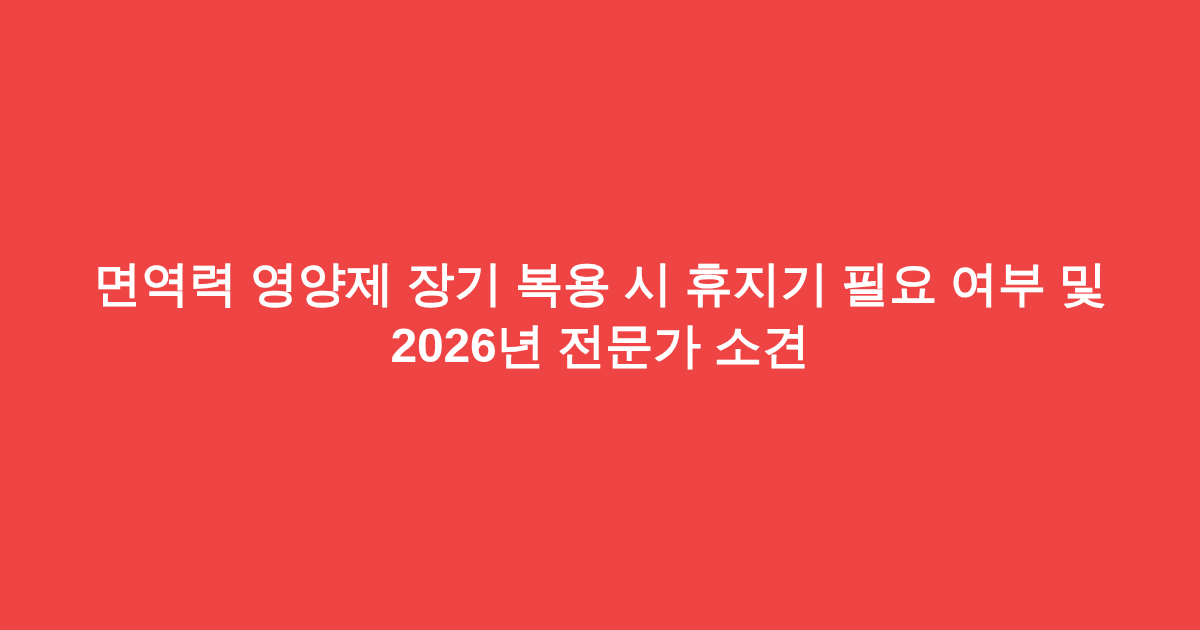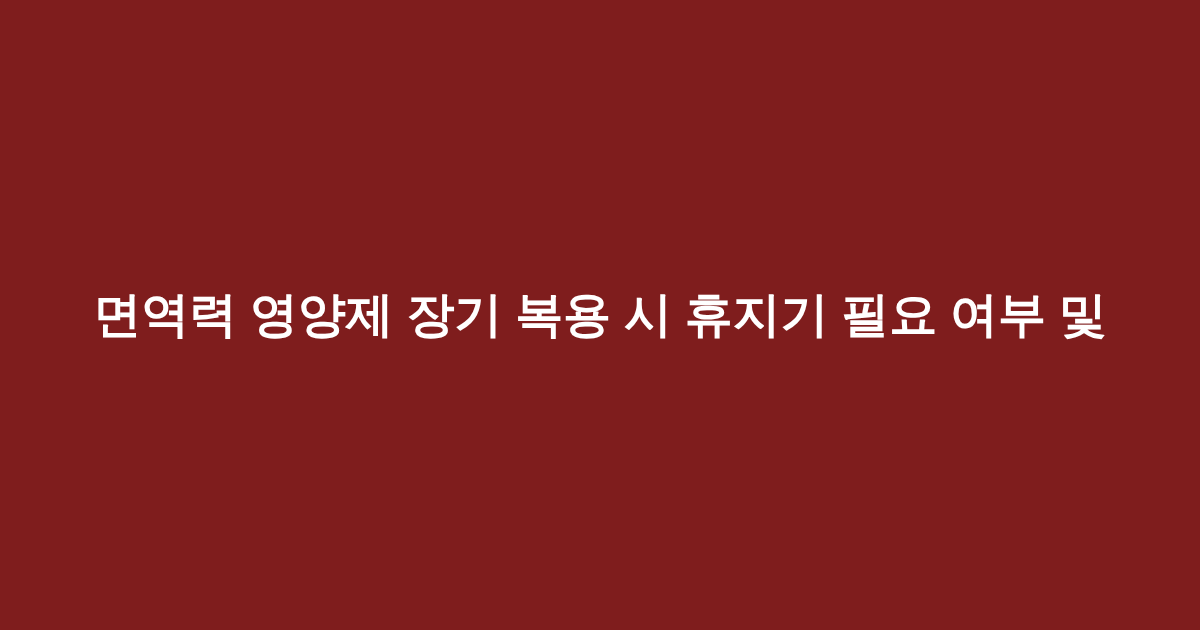--- a/index.html
+++ b/index.html
@@ -13,21 +13,21 @@
     height: 630px;
     overflow: hidden;
     font-family: "Liberation Sans", "DejaVu Sans", sans-serif;
   }
 
   .og-card {
     position: relative;
     box-sizing: border-box;
     width: 1200px;
     height: 630px;
-    background-color: #7f1d1d;
+    background-color: #ef4444;
     display: flex;
     align-items: center;
     justify-content: center;
     padding: 0 72px;
   }
 
   .og-title-block {
     width: 100%;
     display: flex;
     flex-direction: column;
@@ -48,15 +48,16 @@
     -webkit-font-smoothing: antialiased;
   }
 </style>
 </head>
 <body>
 
 <div class="og-card">
 
   <div class="og-title-block">
     <span class="og-title-line">면역력 영양제 장기 복용 시 휴지기 필요 여부 및</span>
+    <span class="og-title-line">2026년 전문가 소견</span>
   </div>
 
 </div>
 
 </body></html>

